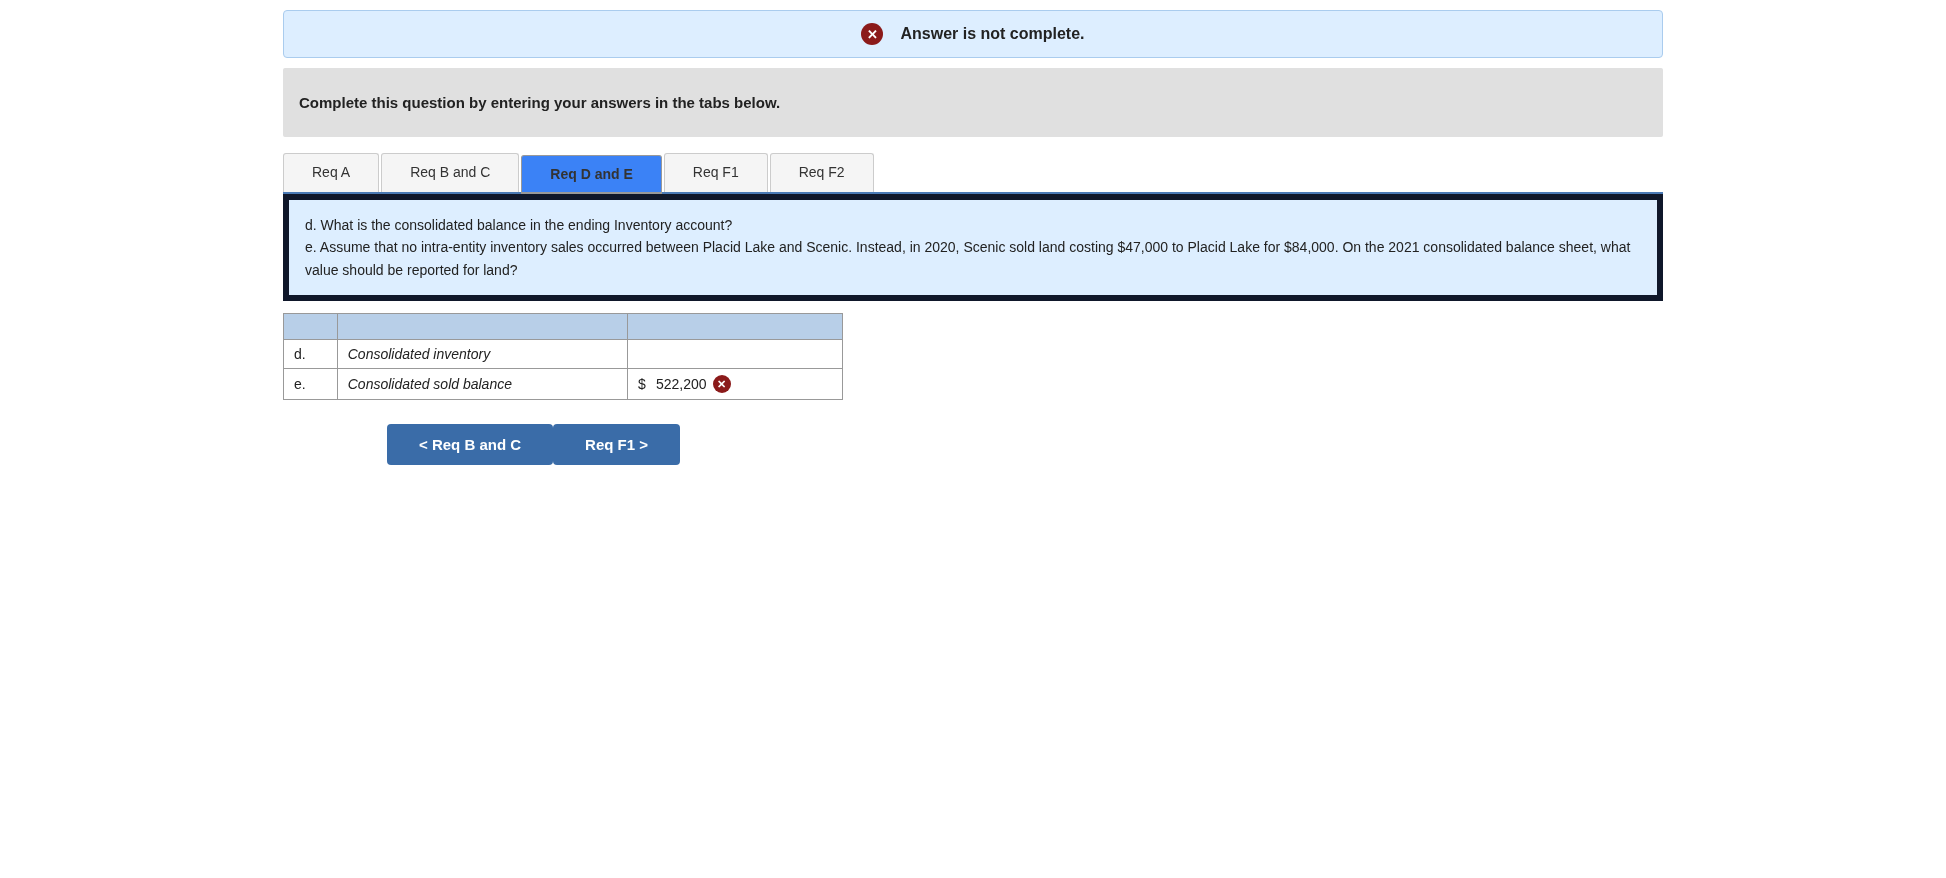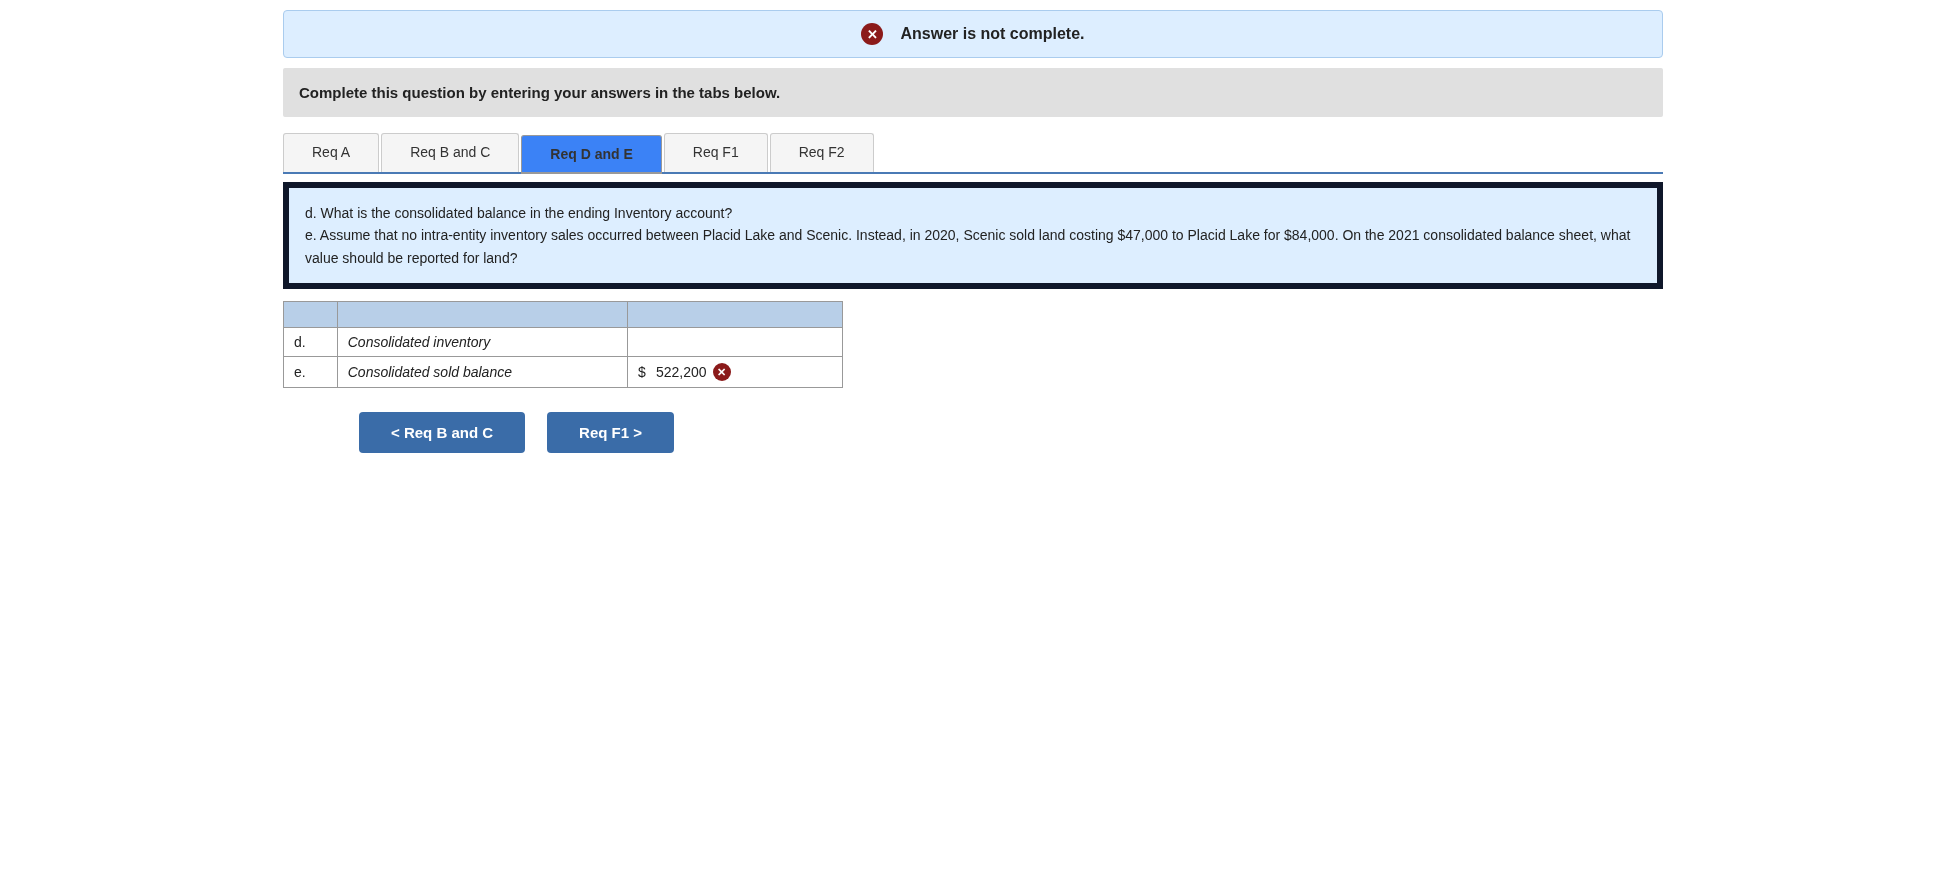--- a/index.html
+++ b/index.html
@@ -50,35 +50,35 @@
 
     .alert-text {
       font-weight: bold;
       font-size: 16px;
       margin-left: 7px;
     }
 
     
     .instruction-bar {
       background: #e0e0e0;
-      padding: 16px 16px;
+      padding: 26px 16px;
       margin-bottom: 16px;
       border-radius: 2px;
     }
 
     .instruction-bar span {
       font-weight: bold;
       font-size: 15px;
     }
 
     
     .tabs-container {
       display: flex;
       border-bottom: 2px solid #4a7ab5;
-      margin-bottom: 8px;
+      margin-bottom: 0;
     }
 
     .tab {
       padding: 10px 28px;
       border: 1px solid #ccc;
       border-bottom: none;
       background: #f5f5f5;
       cursor: pointer;
       font-size: 14px;
       color: #333;
@@ -158,22 +158,22 @@
       align-items: center;
       justify-content: center;
       font-weight: bold;
       font-size: 11px;
       flex-shrink: 0;
     }
 
     
     .nav-buttons {
       display: flex;
-      gap: 22px;
-      margin-left: 76px;
+      gap: 0;
+      margin-left: 104px;
     }
 
     .nav-btn {
       background: #3a6ca8;
       color: white;
       border: none;
       border-radius: 4px;
       padding: 12px 32px;
       font-size: 15px;
       font-weight: bold;

